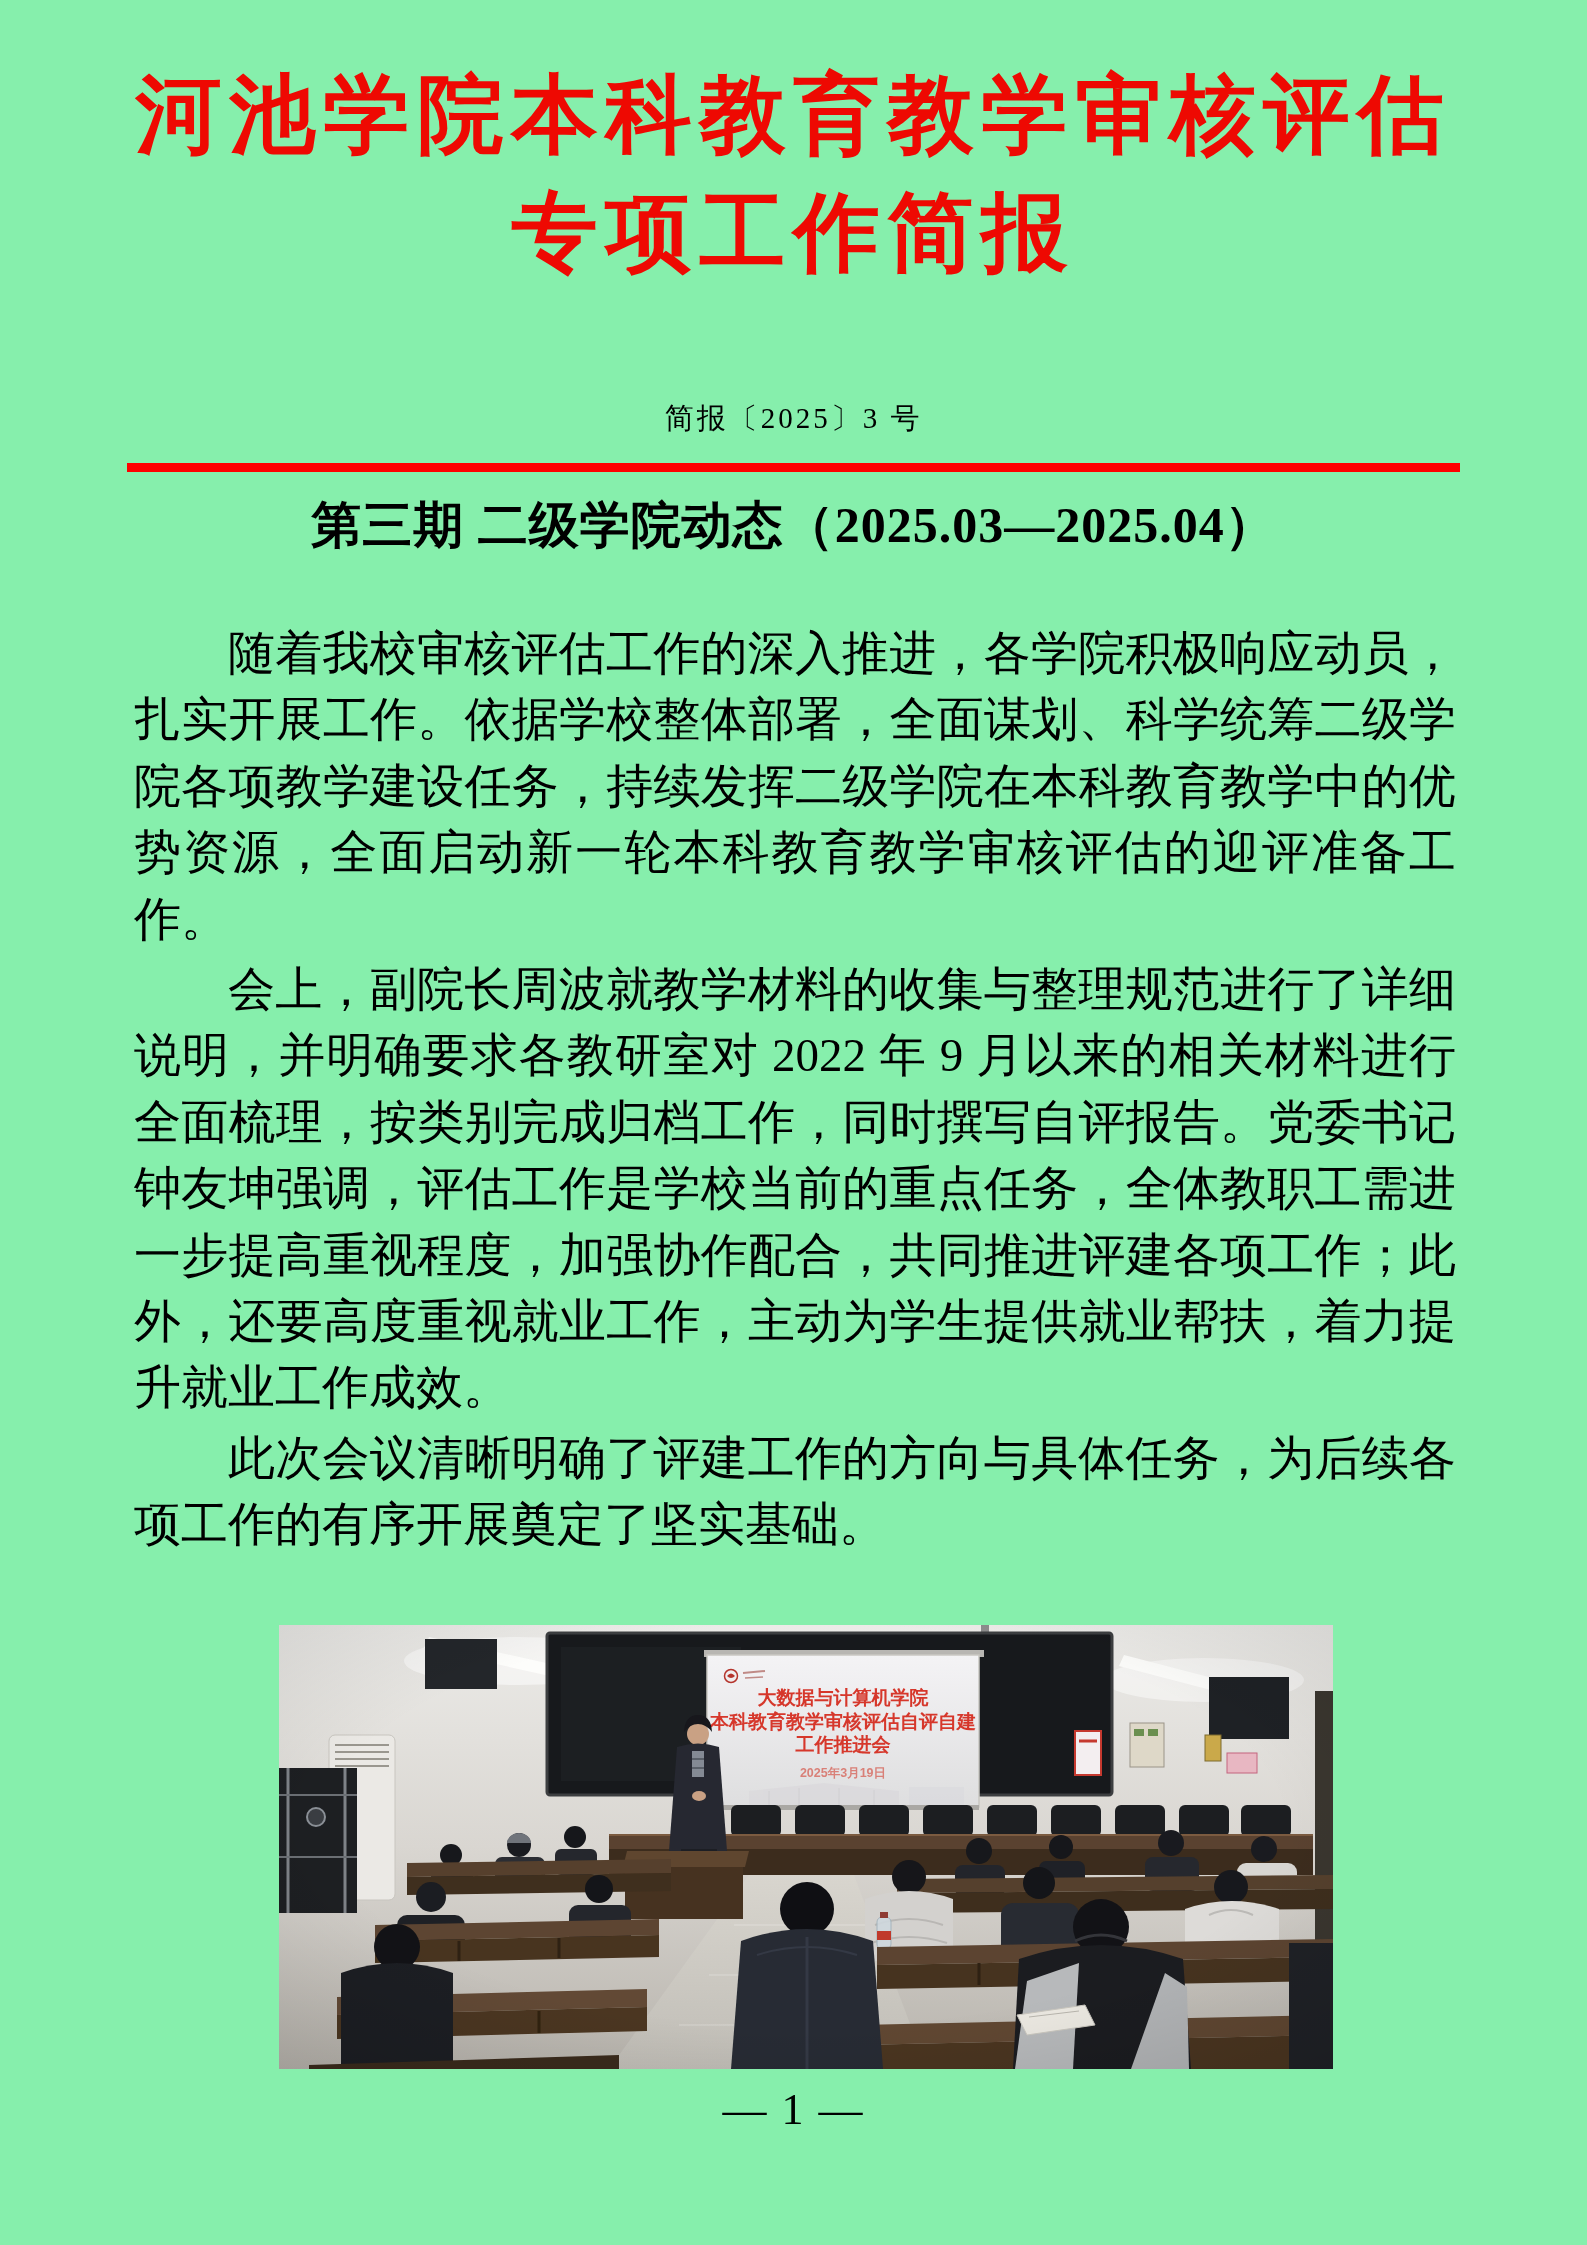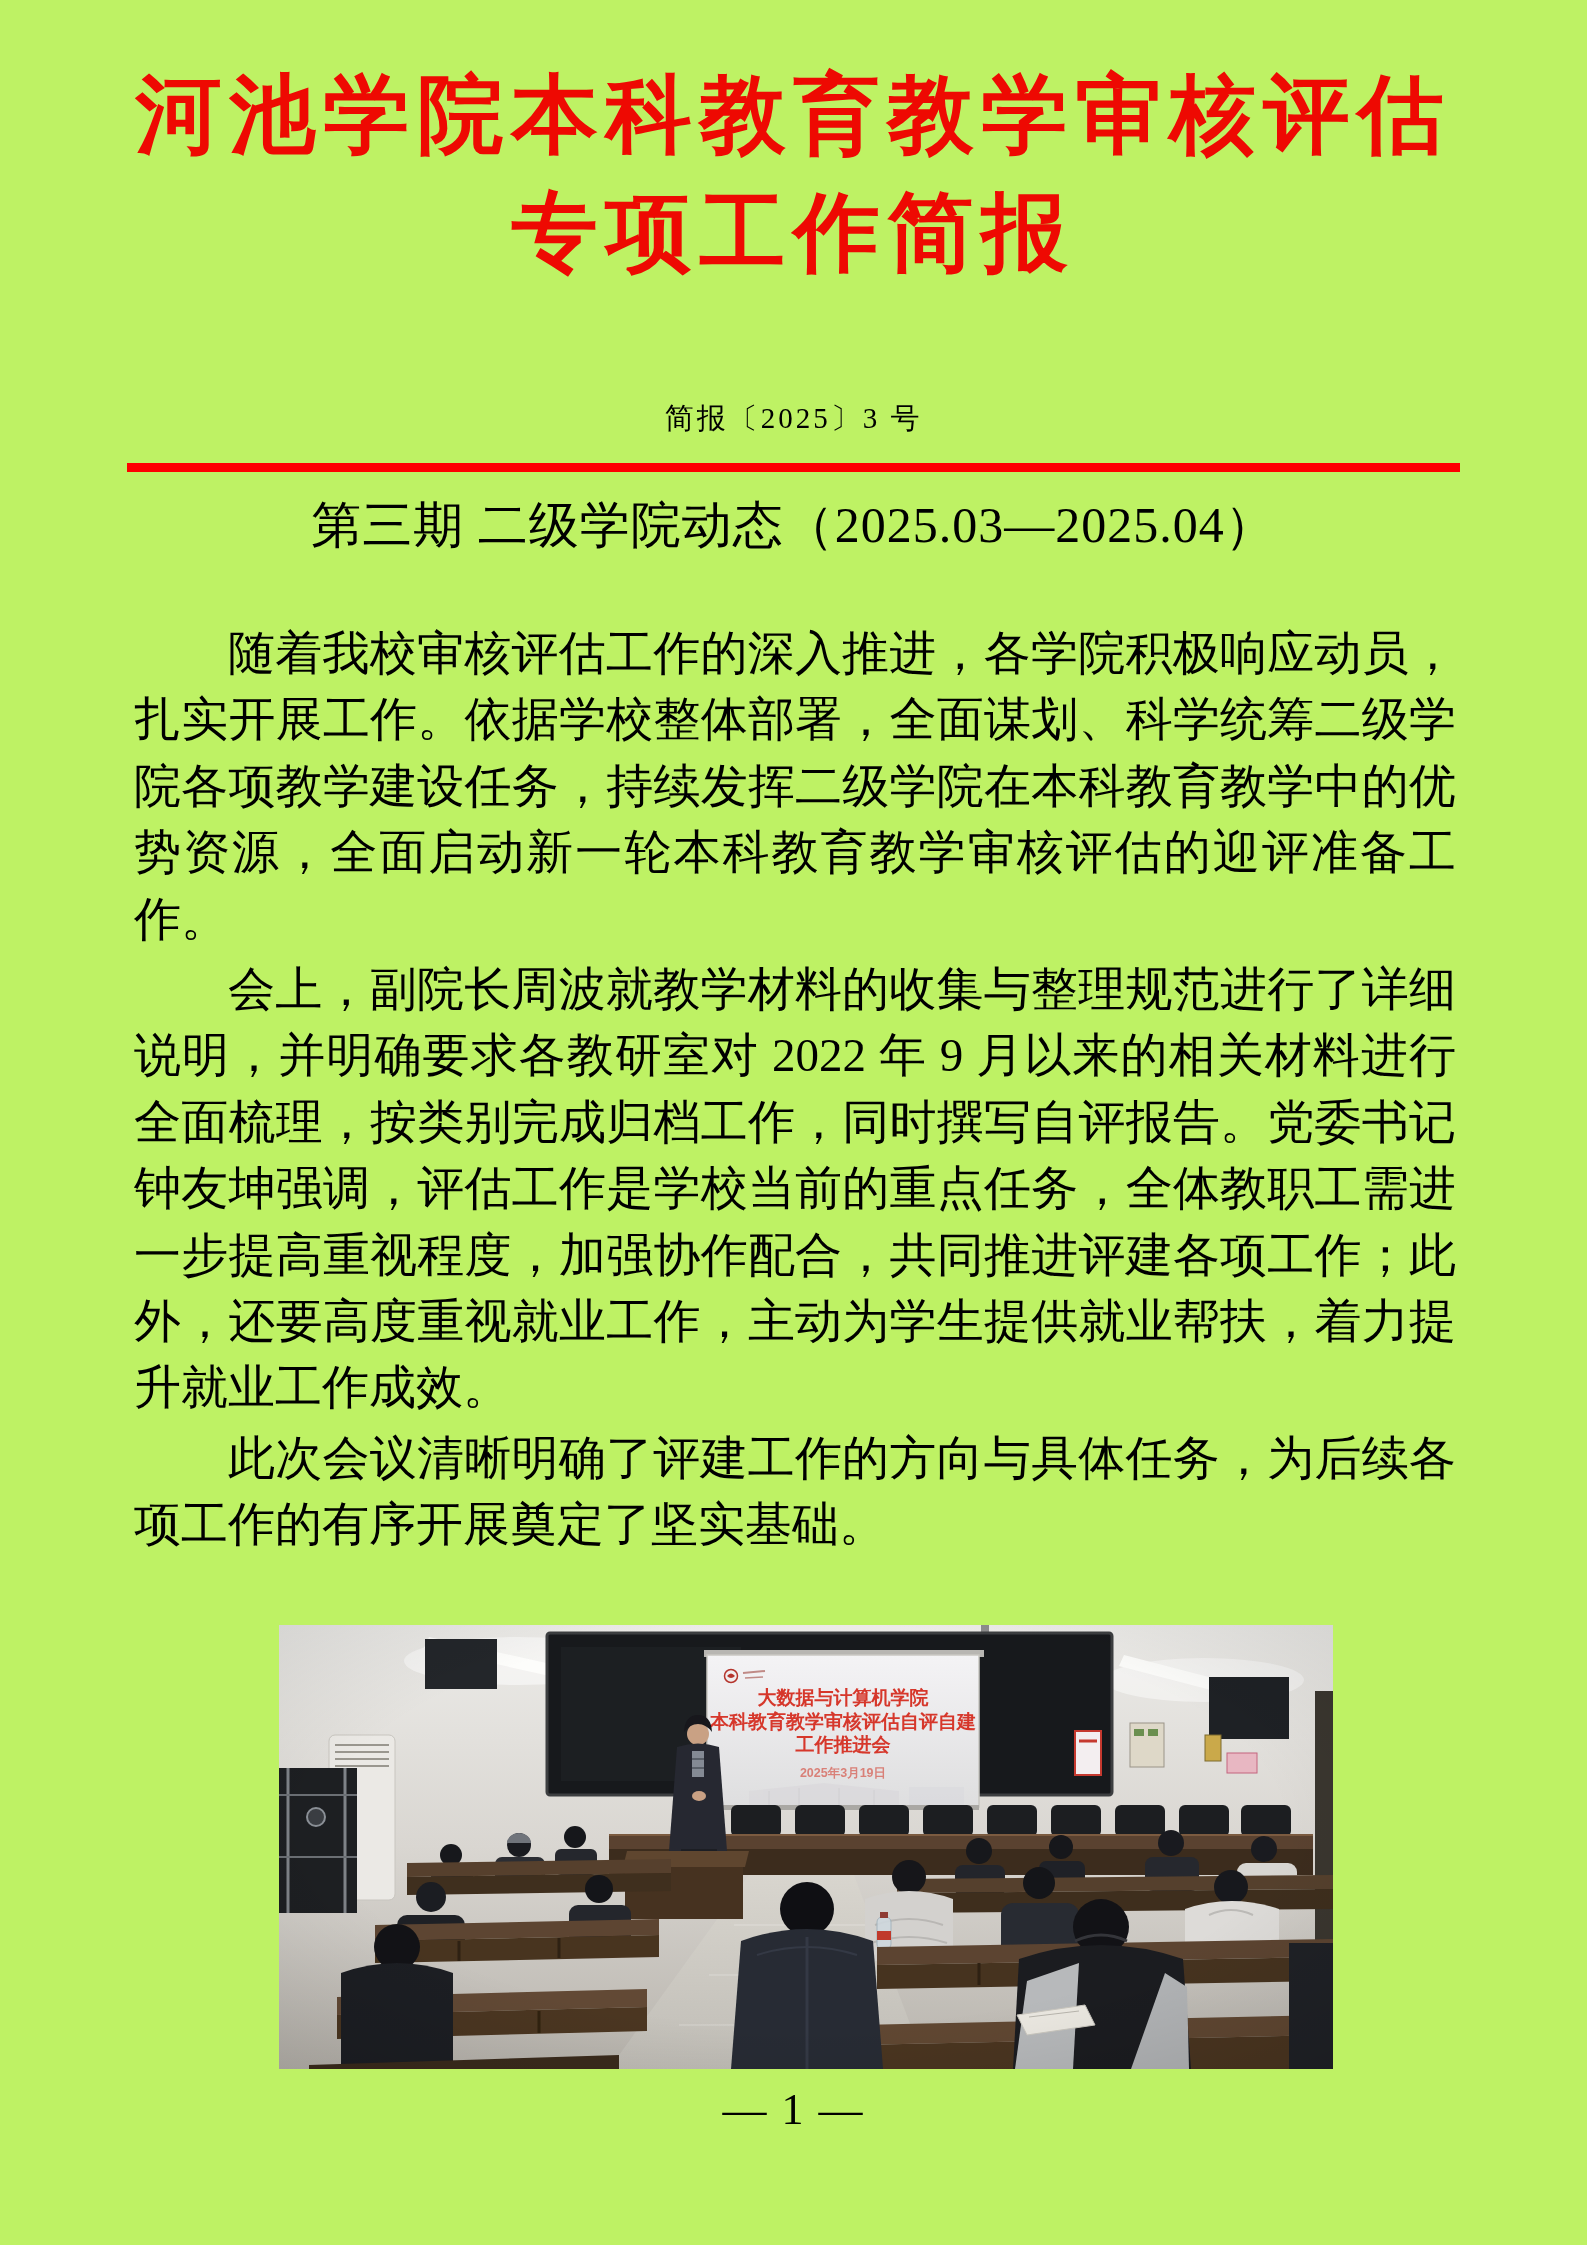--- a/index.html
+++ b/index.html
@@ -1,32 +1,32 @@
 <!DOCTYPE html>
 <html><head>
 <meta charset="utf-8">
 <style>
   html,body{margin:0;padding:0;background:#ffffff;}
   .page{
-    position:relative;width:1587px;height:2245px;background:#bef264;overflow:hidden;
+    position:relative;width:1587px;height:2245px;background:#86efac;overflow:hidden;
     font-family:"Liberation Serif","DejaVu Serif",serif;color:#000;
   }
   .doc-title{
     position:absolute;top:56px;left:0;width:100%;margin:0;text-align:center;
     color:#ee0902;font-weight:bold;font-size:86px;line-height:118px;letter-spacing:8px;
   }
   .doc-title span{display:block;}
   .issue{
     position:absolute;top:399px;left:0;width:100%;text-align:center;
     font-size:29px;letter-spacing:3px;
   }
   .red-rule{position:absolute;top:463px;left:127px;width:1333px;height:9px;background:#fe0000;}
   .section-heading{
     position:absolute;top:492px;left:0;width:100%;margin:0;text-align:center;
-    font-size:50px;font-weight:normal;letter-spacing:1px;
+    font-size:50px;font-weight:bold;letter-spacing:1px;
   }
   .body-text{
     position:absolute;top:616px;left:130px;width:1330px;
     font-size:47px;line-height:66.4px;text-align:justify;text-justify:inter-ideograph;
   }
   .body-text p{margin:4px;text-indent:2em;}
   .body-text p.bold-heading{font-family:"Liberation Sans","DejaVu Sans",sans-serif;font-weight:bold;}
   .photo-wrap{position:absolute;top:1625px;left:279px;width:1054px;height:444px;}
   .photo-wrap svg{display:block;width:100%;height:100%;}
   .footer{

